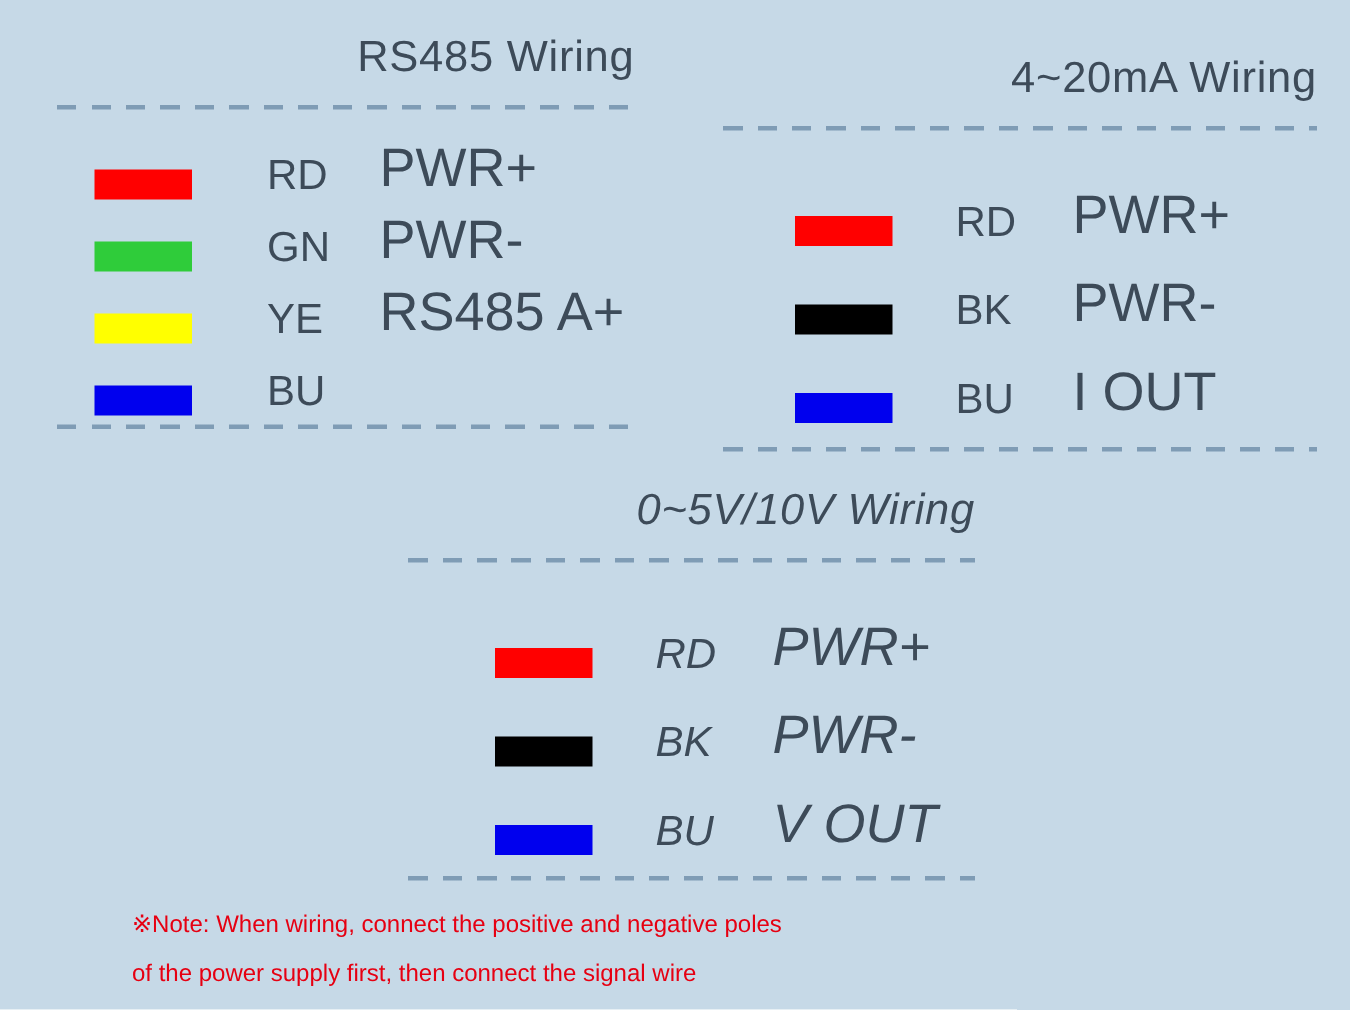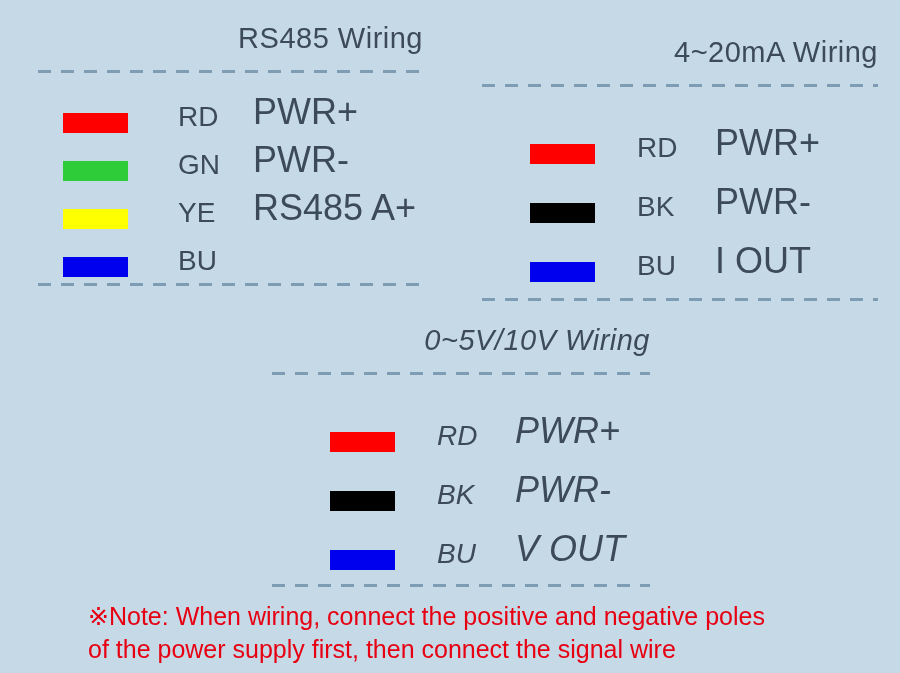--- a/index.html
+++ b/index.html
@@ -47,21 +47,21 @@
   .code{font-size:28px;color:var(--text);}
   .sec-rs485 .code{margin-left:50px;width:75px;}
   .sec-420 .code,.sec-05v .code{margin-left:42px;width:78px;}
 
   .lbl{font-size:36px;color:var(--text);white-space:nowrap;}
 
   .note{
     position:absolute;
     left:88px;
     top:600px;
-    font-size:25px;
+    font-size:16px;
     line-height:33px;
     color:var(--note);
     white-space:nowrap;
   }
 </style>
 </head>
 <body>
 
 <div class="canvas">
 

